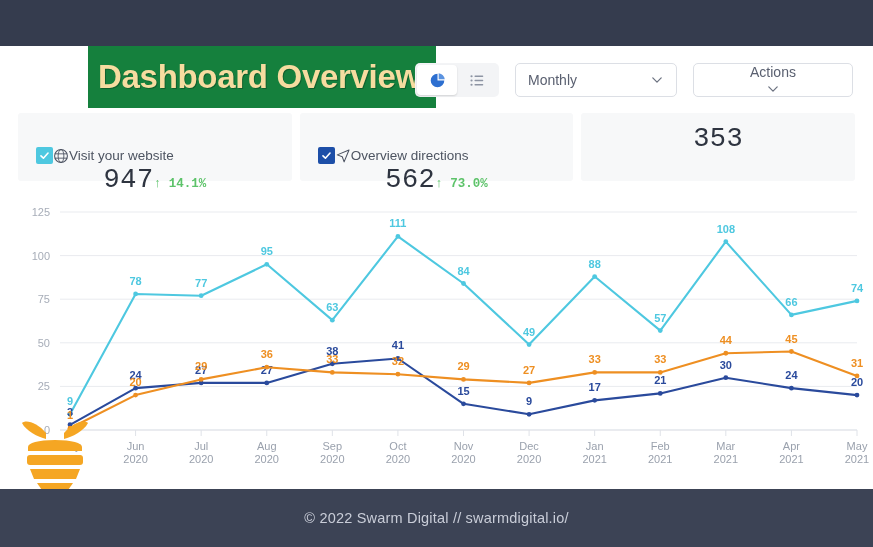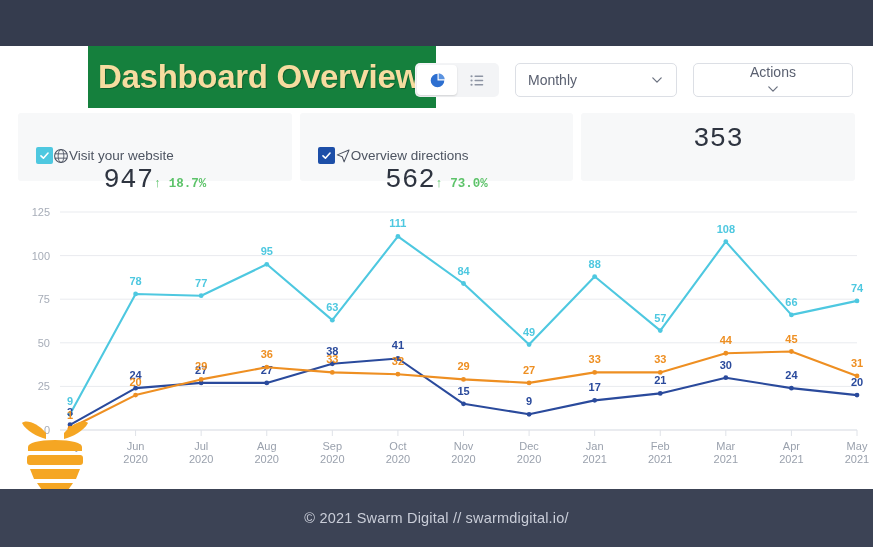--- a/index.html
+++ b/index.html
@@ -193,21 +193,21 @@
             <circle cx="10" cy="10" r="8" fill="none" stroke="#4a5160" stroke-width="1.3"></circle>
             <ellipse cx="10" cy="10" rx="3.6" ry="8" fill="none" stroke="#4a5160" stroke-width="1.1"></ellipse>
             <line x1="2.2" y1="7.3" x2="17.8" y2="7.3" stroke="#4a5160" stroke-width="1.1"></line>
             <line x1="2.2" y1="12.7" x2="17.8" y2="12.7" stroke="#4a5160" stroke-width="1.1"></line>
           </svg>
         </span>
         <span class="card-title">Visit your website</span>
       </div>
       <div class="card-body">
         <span class="card-value">947</span>
-        <span class="card-delta">↑ 18.7%</span>
+        <span class="card-delta">↑ 14.1%</span>
       </div>
     </div>
 
     <div class="card">
       <div class="card-head">
         <span class="chk" style="background:#1d4fa8">
           <svg width="11" height="11" viewBox="0 0 14 14">
             <path d="M2.5 7.4 L5.6 10.4 L11.5 3.8" fill="none" stroke="#ffffff" stroke-width="2" stroke-linecap="round" stroke-linejoin="round"></path>
           </svg>
         </span>
@@ -378,16 +378,16 @@
         <path d="M12 30 C12 26 22 23 39 23 C56 23 66 26 66 30 L66 34 L12 34 Z"></path>
         <rect x="11" y="38" width="56" height="10" rx="3"></rect>
         <path d="M14 52 L64 52 L60 62 L18 62 Z"></path>
         <path d="M21 66 L57 66 L50 76 L28 76 Z"></path>
         <path d="M31 80 L47 80 L39 92 Z"></path>
       </g>
     </svg>
   </div>
 
   <div class="bottom-band">
-    <span class="footer-text">© 2021 Swarm Digital // swarmdigital.io/</span>
+    <span class="footer-text">© 2022 Swarm Digital // swarmdigital.io/</span>
   </div>
 
 </div>
 
 </body></html>

